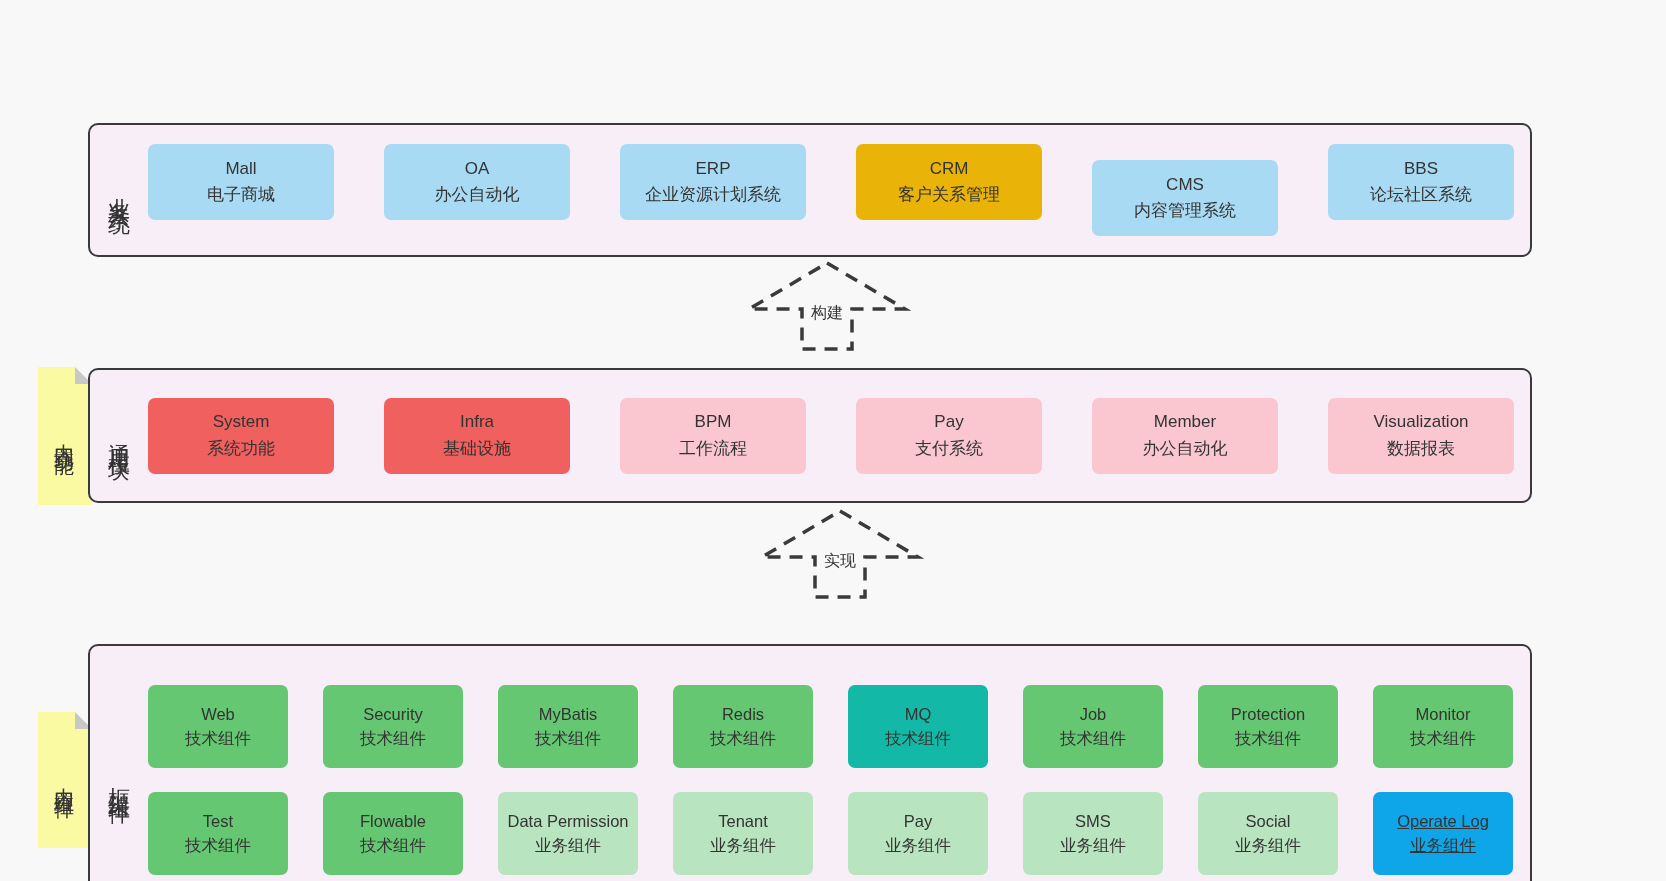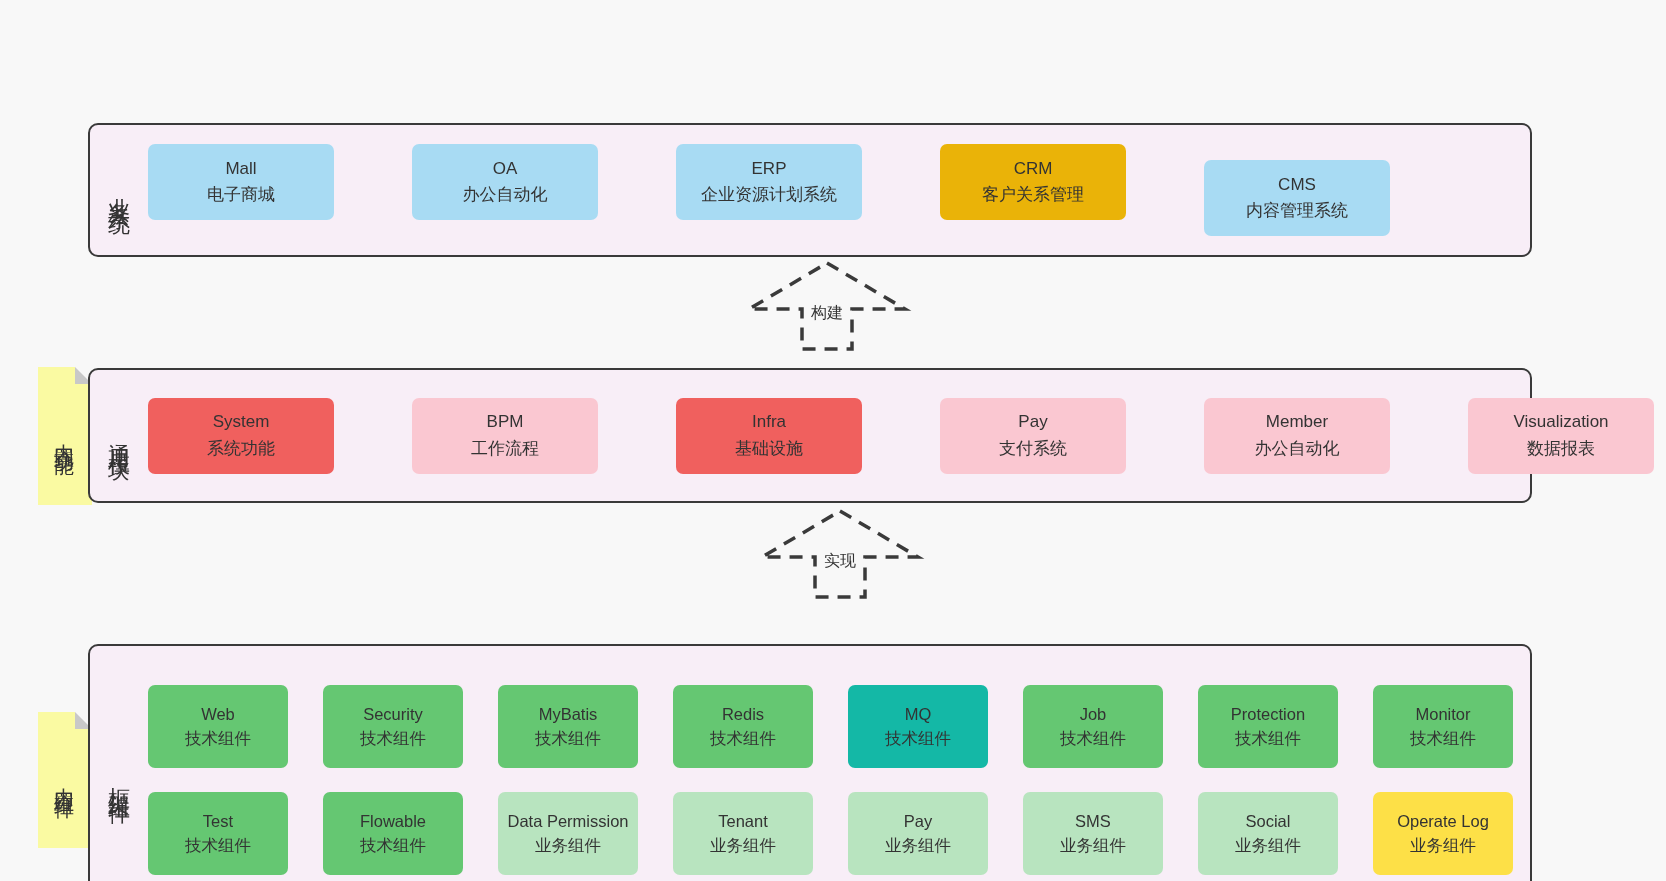--- a/index.html
+++ b/index.html
@@ -41,21 +41,21 @@
     letter-spacing: 5px;
     color: #333;
   }
   .rows {
     flex: 1;
     display: flex; flex-direction: column;
     justify-content: center;
     gap: 24px;
     padding-right: 16px;
   }
-  .box-row { display: flex; gap: 78px; }
+  .box-row { display: flex; gap: 50px; }
   .band-2 .box-row { gap: 35px; }
 
   .box {
     box-sizing: border-box;
     border-radius: 7px;
     display: flex; flex-direction: column;
     align-items: center; justify-content: center;
     text-align: center;
     color: #333;
   }
@@ -146,20 +146,24 @@
               <div>企业资源计划系统</div>
             </div>
             <div class="box v-blue" style="background: #eab308;">
               <div>CRM</div>
               <div>客户关系管理</div>
             </div>
             <div class="box v-blue" style="background: rgb(168, 219, 243); margin-top: 16px;">
               <div>CMS</div>
               <div>内容管理系统</div>
             </div>
+            <div class="box v-blue" style="background: rgb(168, 219, 243);">
+              <div>BBS</div>
+              <div>论坛社区系统</div>
+            </div>
           </div>
         </div>
     </div>
   </section>
 
   <div class="up-arrow arrow-0">
     <svg viewBox="0 0 170 96">
       <polygon points="85,5 163,51 110,51 110,91 60,91 60,51 7,51"></polygon>
     </svg>
     <span class="arrow-label">构建</span>
@@ -171,27 +175,27 @@
       <span class="tag-text">内置功能</span>
     </div>
     <div class="panel">
       <div class="side-label">通用模块</div>
       <div class="rows">
           <div class="box-row">
             <div class="box v-red" style="background: rgb(240, 96, 94);">
               <div>System</div>
               <div>系统功能</div>
             </div>
-            <div class="box v-pink" style="background: rgb(250, 199, 209);">
-              <div>BPM</div>
-              <div>工作流程</div>
-            </div>
             <div class="box v-red" style="background: rgb(240, 96, 94);">
               <div>Infra</div>
               <div>基础设施</div>
+            </div>
+            <div class="box v-pink" style="background: rgb(250, 199, 209);">
+              <div>BPM</div>
+              <div>工作流程</div>
             </div>
             <div class="box v-pink" style="background: rgb(250, 199, 209);">
               <div>Pay</div>
               <div>支付系统</div>
             </div>
             <div class="box v-pink" style="background: rgb(250, 199, 209);">
               <div>Member</div>
               <div>办公自动化</div>
             </div>
             <div class="box v-pink" style="background: rgb(250, 199, 209);">
@@ -274,21 +278,21 @@
               <div>业务组件</div>
             </div>
             <div class="box v-lightgreen" style="background: rgb(184, 228, 191);">
               <div>SMS</div>
               <div>业务组件</div>
             </div>
             <div class="box v-lightgreen" style="background: rgb(184, 228, 191);">
               <div>Social</div>
               <div>业务组件</div>
             </div>
-            <div class="box v-lightgreen" style="background: #fde047;">
+            <div class="box v-lightgreen" style="background: #0ea5e9; text-decoration: underline;">
               <div>Operate Log</div>
               <div>业务组件</div>
             </div>
           </div>
         </div>
     </div>
   </section>
 
 </div>
 

